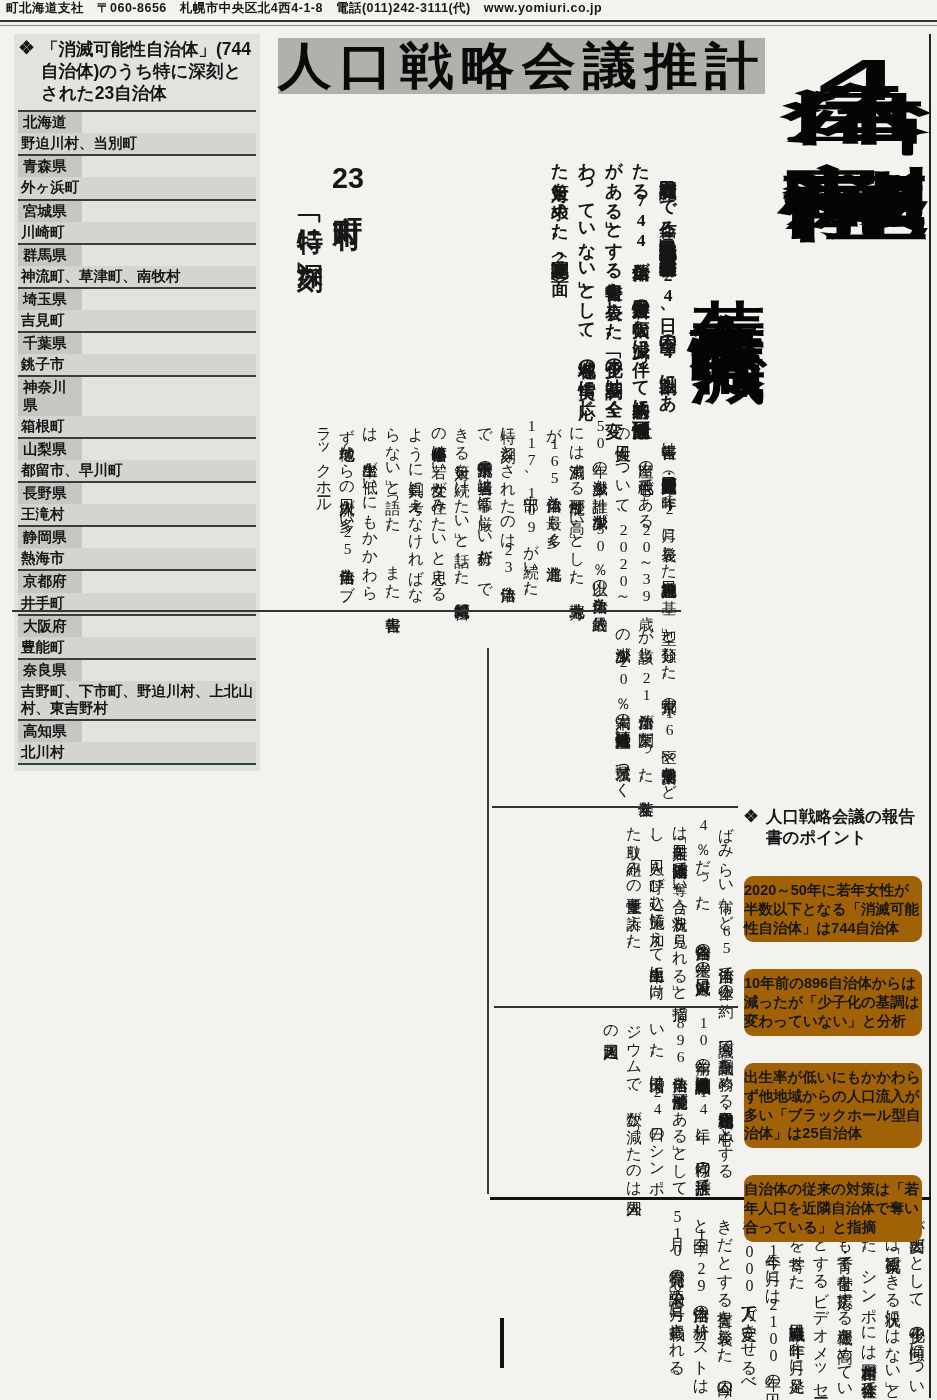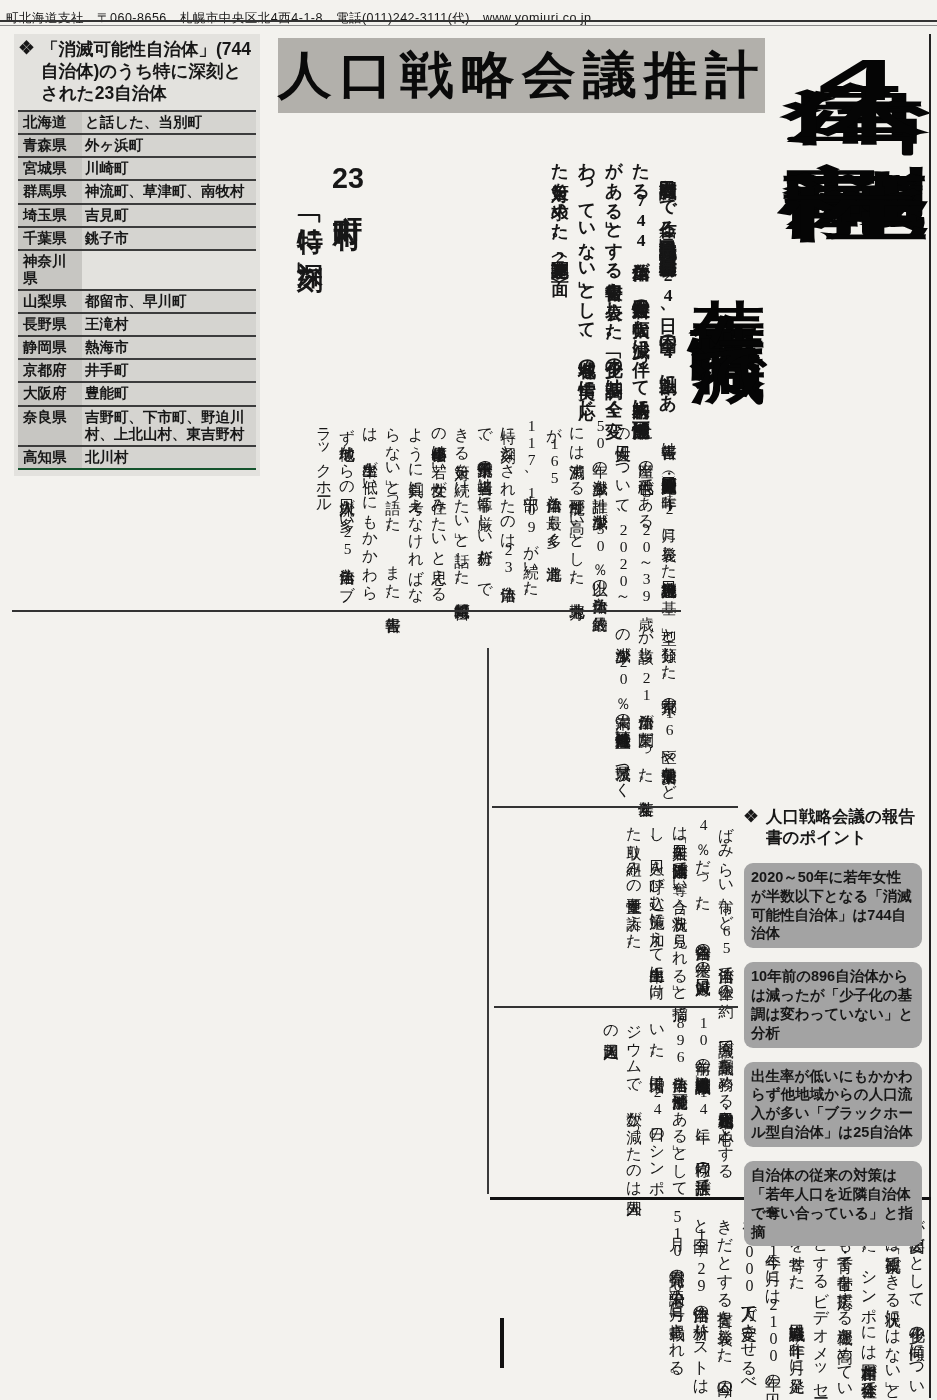--- a/index.html
+++ b/index.html
@@ -3,36 +3,36 @@
 <meta charset="utf-8">
 <style>
   html,body{margin:0;padding:0;}
   .page{
     position:relative; width:937px; height:1400px; overflow:hidden;
     background:#f3f2ee; color:#171717;
     font-family:"Liberation Sans", sans-serif;
   }
   
   .addr{
-    position:absolute; left:6px; top:10px; width:920px;
-    font-size:12.5px; font-weight:400; letter-spacing:.5px; white-space:nowrap;
+    position:absolute; left:6px; top:0; width:920px;
+    font-size:12.5px; font-weight:700; letter-spacing:.5px; white-space:nowrap;
   }
   .rule{position:absolute; background:#333;}
   
   .sidebar{position:absolute; left:14px; top:34px; width:246px; background:#e3e2de; padding:4px 4px 6px 4px; box-sizing:border-box;}
   .side-title{position:relative; padding-left:23px; font-size:17.5px; font-weight:800; line-height:1.26;}
   .side-title .dicon{position:absolute; left:1px; top:1px; font-size:15px;}
   .ptable{margin-top:6px;}
-  .trow{display:flex; border-top:2px solid #3c3c3c; font-size:14.5px; font-weight:700; line-height:1.18;}
+  .trow{display:flex; border-top:2px solid #3c3c3c; font-size:14.5px; font-weight:700; line-height:1.18;flex-direction:column;}
   .trow:last-child{border-bottom:2px solid #14532d;}
   .tpref{width:64px; padding:2px 2px 2px 5px; background:#c7c6c2; box-sizing:border-box; flex:none;}
   .tmuni{flex:1; padding:2px 3px; background:#d5d4d0;}
   
   .kicker{
-    position:absolute; left:278px; top:38px; width:487px; height:75px;
+    position:absolute; left:278px; top:38px; width:487px; height:56px;
     background:#b2b0ab; display:flex; align-items:center; justify-content:center;
   }
   .kicker span{font-size:50px; font-weight:900; letter-spacing:7px; color:#0a0a0a; transform:scaleX(1.07); white-space:nowrap;}
   
   .vtext{
     position:absolute; writing-mode:vertical-rl; text-orientation:upright;
     font-family:"Liberation Serif", serif; text-align:left;
   }
   .headline-main{
     left:872px; top:36px; width:58px; height:760px;
@@ -54,42 +54,42 @@
   .b1{left:12px;  top:417px;  width:669px; height:189px;}
   .b2{left:519px; top:618px;  width:162px; height:180px;}
   .b3{left:494px; top:816px;  width:244px; height:184px;}
   .b4{left:494px; top:1014px; width:244px; height:180px;}
   .b5{left:497px; top:1208px; width:432px; height:186px; font-size:16px; line-height:24px;}
   
   .points{position:absolute; left:744px; top:806px; width:178px;}
   .points-title{position:relative; padding-left:22px; font-size:16.5px; font-weight:800; line-height:1.3;}
   .points-title .dicon{position:absolute; left:0; top:1px; font-size:14px;}
   .point{
-    background:#a3a3a3; border-radius:9px; padding:5px 7px; margin-top:14px;
+    background:#a16207; border-radius:9px; padding:5px 0; margin-top:27px;
     font-size:14.5px; font-weight:600; line-height:1.3;
   }
 </style>
 </head>
 <body>
 
 <div class="page">
 
   <div class="addr">町北海道支社　〒060-8656　札幌市中央区北4西4-1-8　電話(011)242-3111(代)　www.yomiuri.co.jp</div>
   <div class="rule" style="left:0;top:20px;width:937px;height:2px;"></div>
   <div class="rule" style="left:0;top:25px;width:937px;height:1px;background:#8a8a8a;"></div>
 
   <div class="sidebar">
     <div class="side-title">
       <span class="dicon">❖</span>
       <span>「消滅可能性自治体」(744自治体)のうち特に深刻とされた23自治体</span>
     </div>
     <div class="ptable">
         <div class="trow">
           <div class="tpref">北海道</div>
-          <div class="tmuni">と話した、当別町</div>
+          <div class="tmuni">野迫川村、当別町</div>
         </div>
         <div class="trow">
           <div class="tpref">青森県</div>
           <div class="tmuni">外ヶ浜町</div>
         </div>
         <div class="trow">
           <div class="tpref">宮城県</div>
           <div class="tmuni">川崎町</div>
         </div>
         <div class="trow">
@@ -99,20 +99,21 @@
         <div class="trow">
           <div class="tpref">埼玉県</div>
           <div class="tmuni">吉見町</div>
         </div>
         <div class="trow">
           <div class="tpref">千葉県</div>
           <div class="tmuni">銚子市</div>
         </div>
         <div class="trow">
           <div class="tpref">神奈川県</div>
+          <div class="tmuni">箱根町</div>
         </div>
         <div class="trow">
           <div class="tpref">山梨県</div>
           <div class="tmuni">都留市、早川町</div>
         </div>
         <div class="trow">
           <div class="tpref">長野県</div>
           <div class="tmuni">王滝村</div>
         </div>
         <div class="trow">

